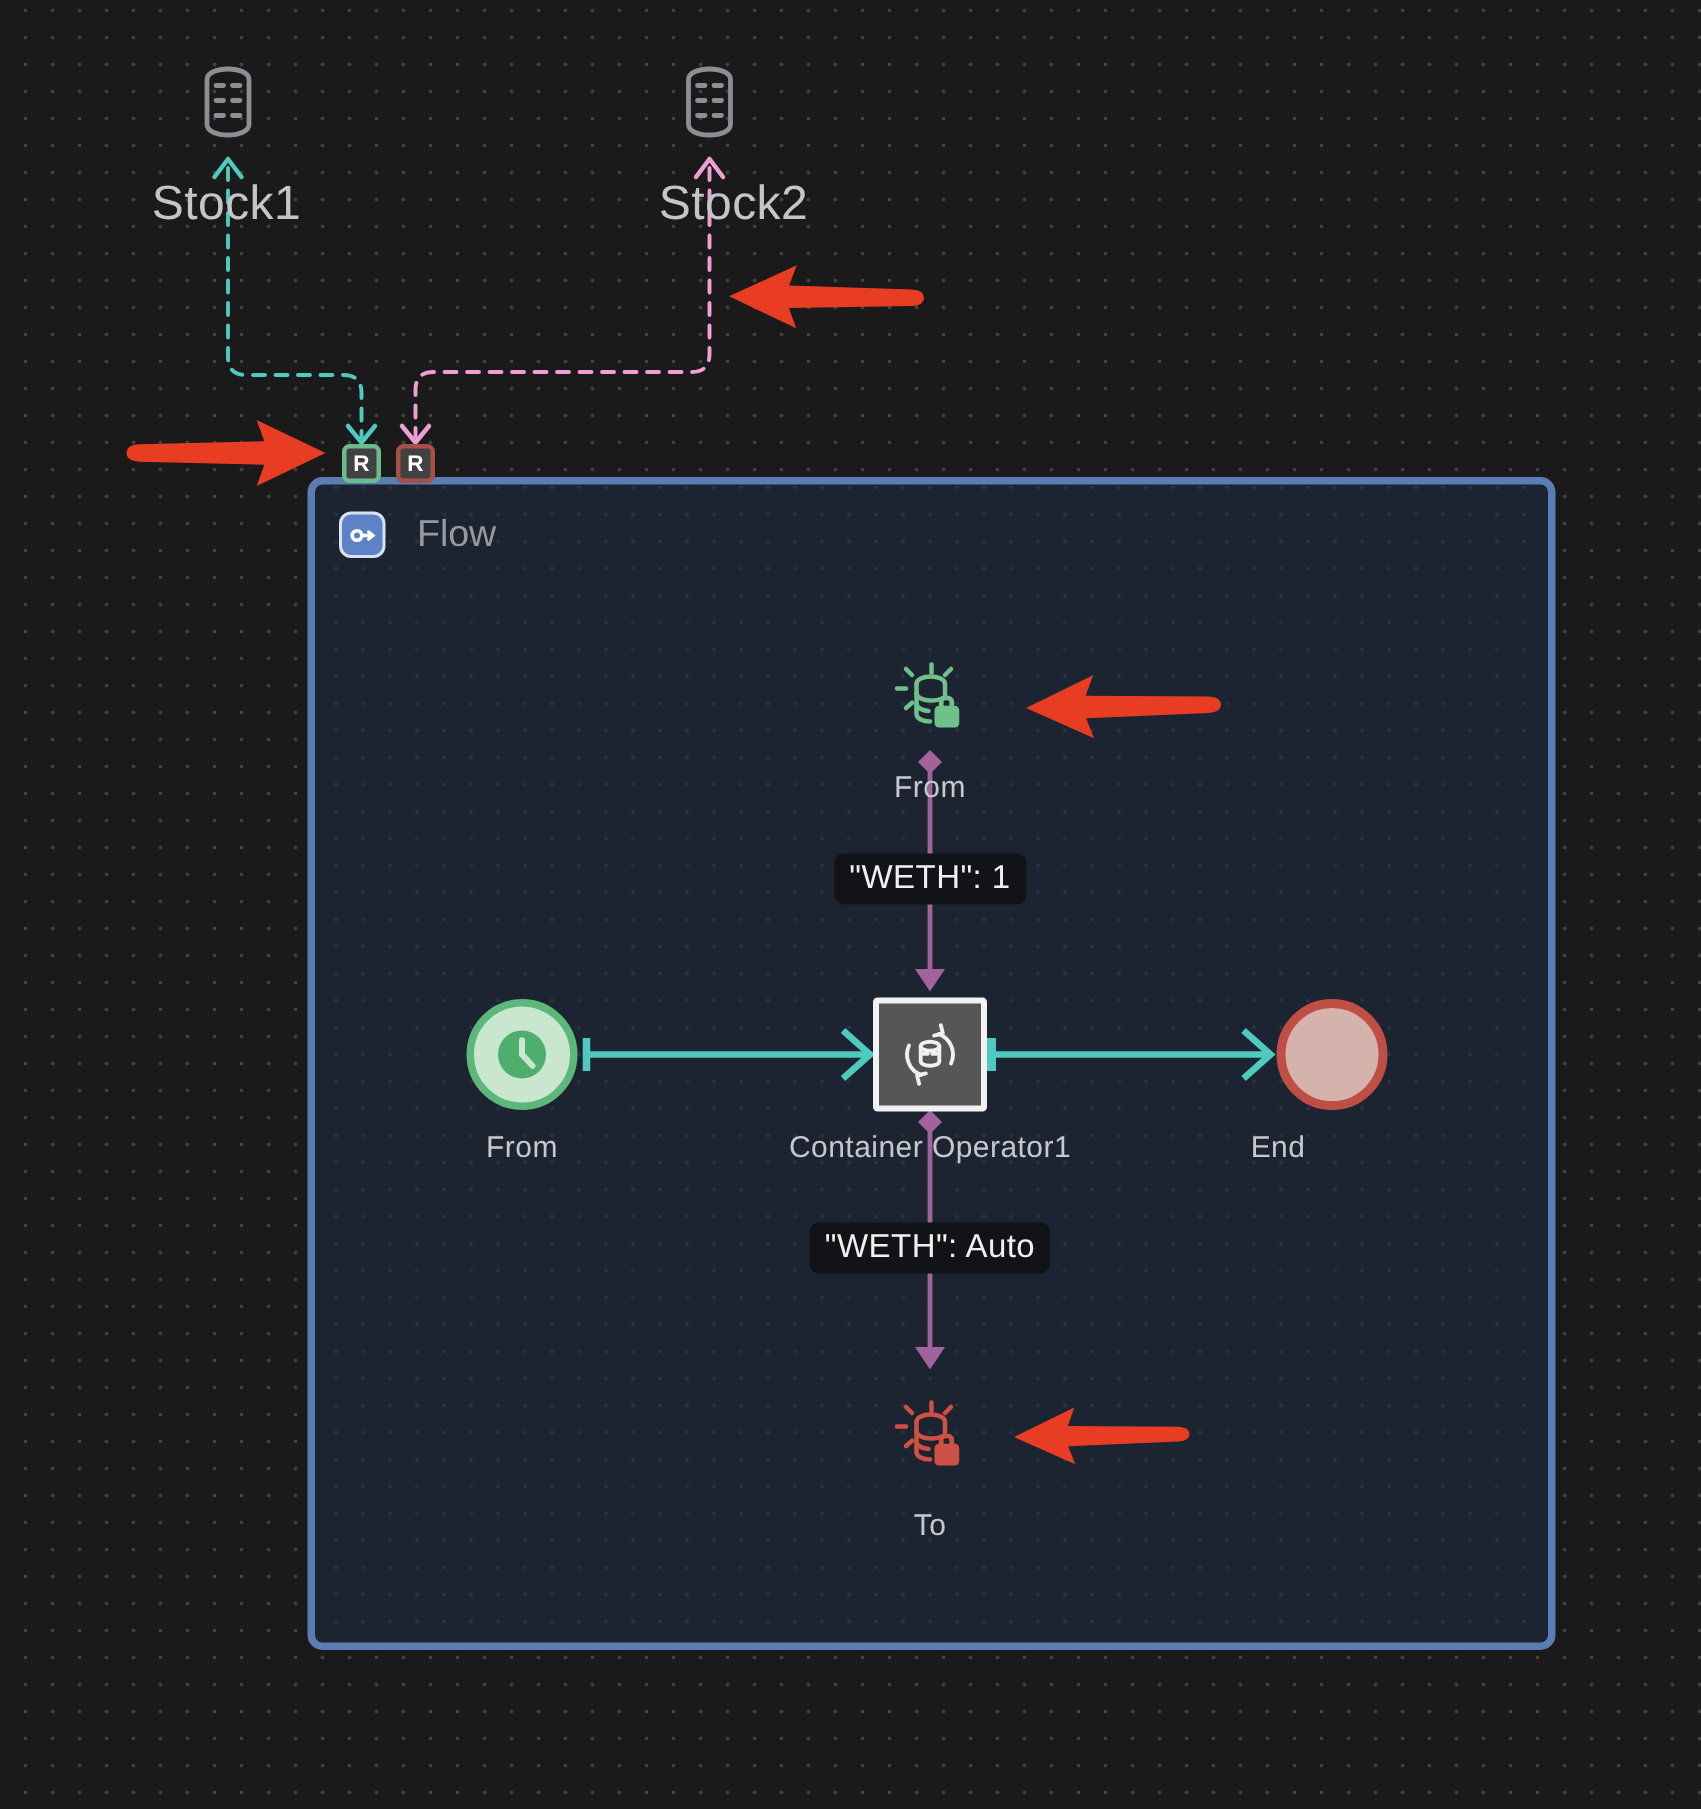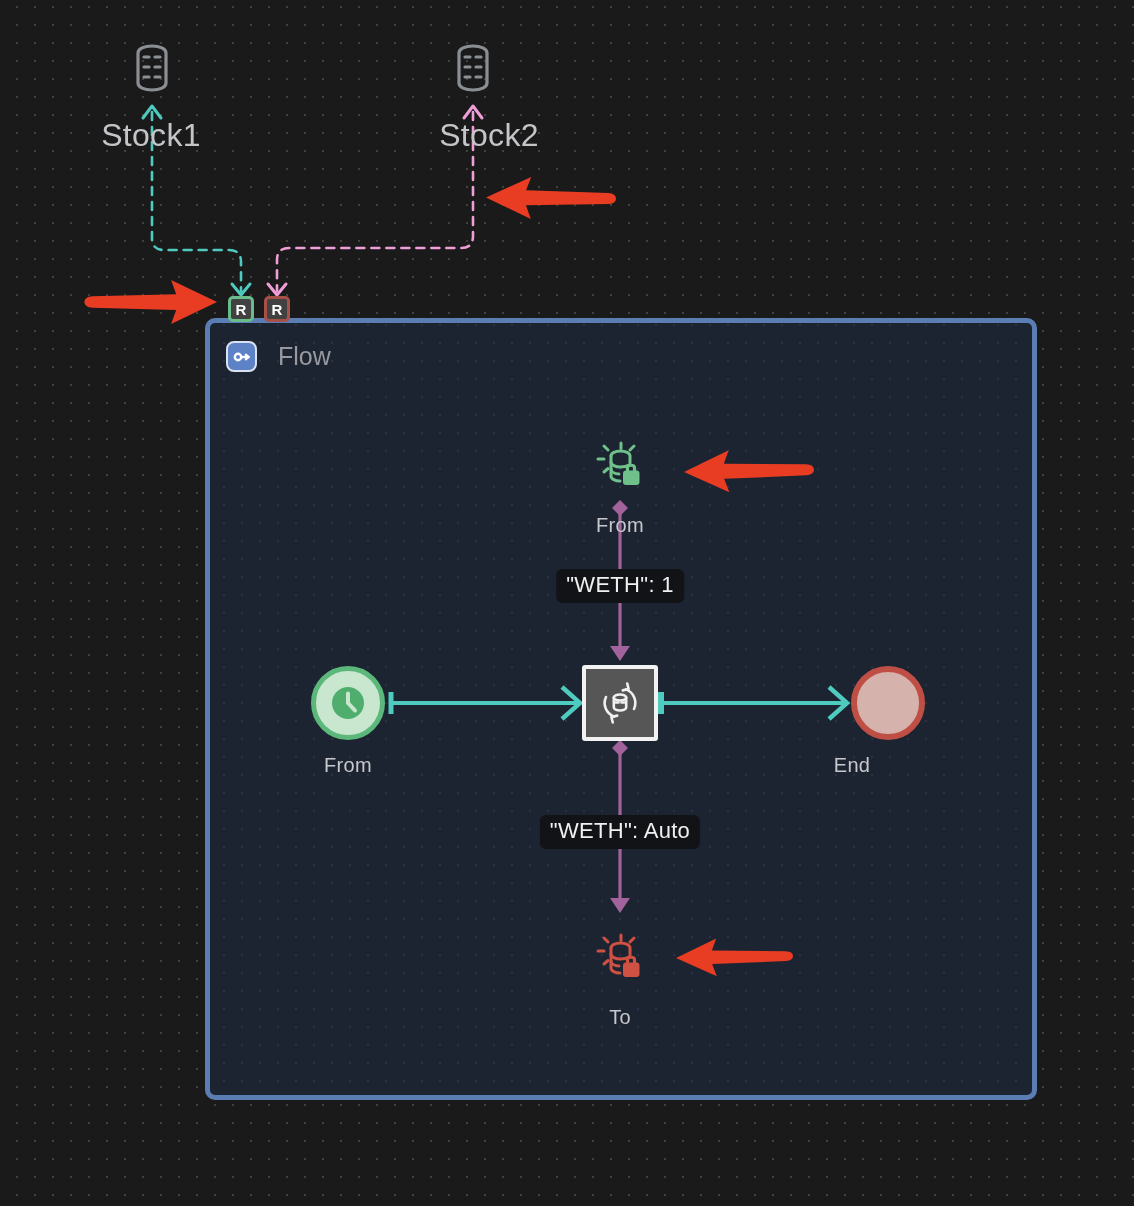--- a/index.html
+++ b/index.html
@@ -172,20 +172,21 @@
         <path d="M38,30 A14.5,14.5 0 0 0 30,10.4"></path>
         <path d="M32.5,10.8 H26.5 M32.5,10.8 V5.2" transform="rotate(-14 29 10)"></path>
         <path d="M10,18 A14.5,14.5 0 0 0 18,37.6"></path>
         <path d="M15.5,37.2 H21.5 M15.5,37.2 V42.8" transform="rotate(-14 19 38)"></path>
         <ellipse cx="24" cy="18.5" rx="6.2" ry="3"></ellipse>
         <path d="M17.8,18.5 V28.5 C17.8,30.2 20.6,31.5 24,31.5 C27.4,31.5 30.2,30.2 30.2,28.5 V18.5"></path>
         <path d="M19.5,23.5 h3 M25.5,23.5 h3"></path>
       </g>
     </svg>
   </div>
+  <div class="lbl" style="left:620px;top:754px;">Container Operator1</div>
 
   <div class="circle-node end-node"></div>
   <div class="lbl" style="left:852px;top:754px;">End</div>
 
   <div class="node" style="left:594px;top:933px;">
     <svg width="54" height="54" viewBox="0 0 54 54">
       <g stroke="#cf5144" stroke-width="3" fill="none" stroke-linecap="round" stroke-linejoin="round">
         <path d="M17,15 C17,12 21.5,10 26.5,10 C31.5,10 36,12 36,15 V22"></path>
         <path d="M17,15 V35 C17,38 21.3,40 26,40"></path>
         <path d="M17,21 C17,24 21.5,26 26.5,26 C30,26 33.2,25.2 35,24"></path>

